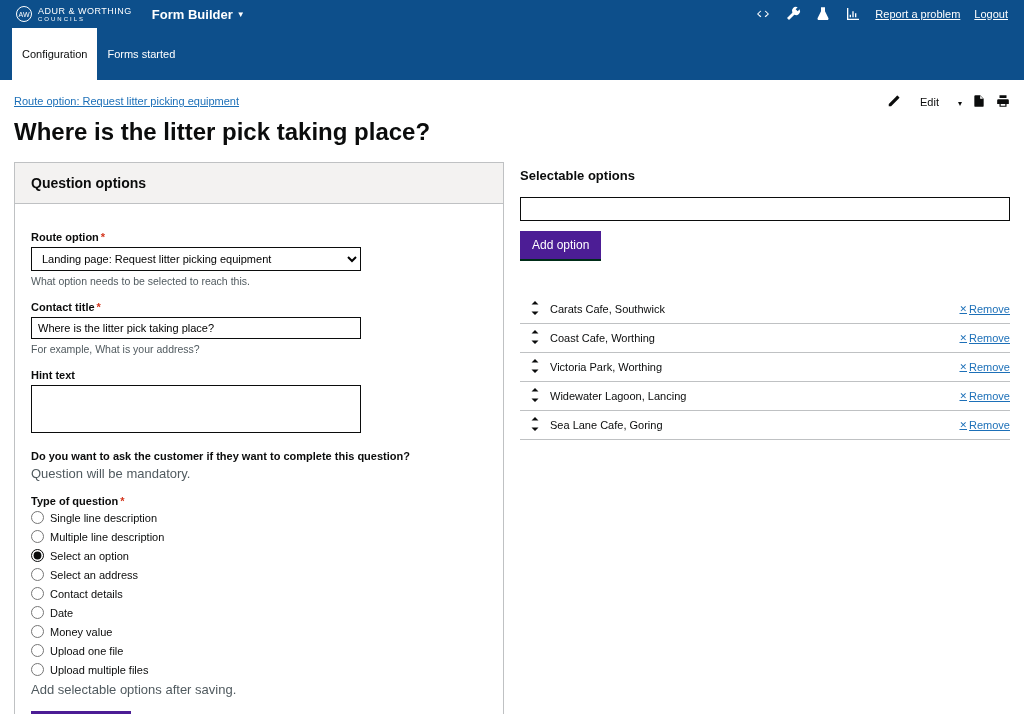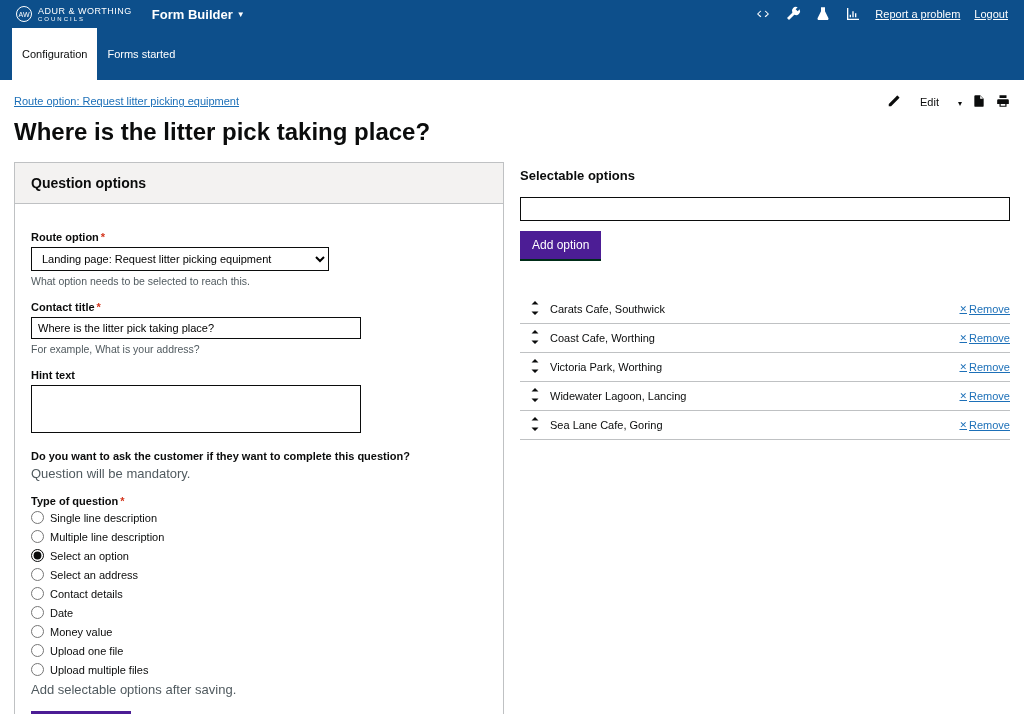--- a/index.html
+++ b/index.html
@@ -32,21 +32,21 @@
 .columns { display: flex; gap: 16px; }
 .panel { border: 1px solid #bfc1c3; width: 490px; }
 .panel-header { background: #f3f2f1; padding: 12px 16px; font-size: 14px; font-weight: bold; border-bottom: 1px solid #bfc1c3; }
 .panel-body { padding: 16px; }
 
 .form-group { margin-bottom: 14px; }
 .label { font-size: 11px; font-weight: bold; display: block; margin-bottom: 4px; margin-top: 11px; }
 .req { color: #d4351c; margin-left: 2px; }
 .hint-under { font-size: 10.5px; color: #505a5f; margin-top: 4px; }
 select, input[type=text], textarea { width: 100%; border: 1px solid #0b0c0c; padding: 4px 6px; font-size: 11px; font-family: inherit; background: #fff; }
-select { width: 298px; }
+select { width: 330px; }
 input[type=text].qtitle { width: 330px; }
 textarea { width: 330px; height: 48px; resize: none; }
 
 .radio-row { display: flex; align-items: center; gap: 6px; margin-bottom: 6px; }
 .radio-row input[type=radio] { width: 13px; height: 13px; accent-color: #0b0c0c; }
 .radio-row label { font-size: 11px; }
 .radio-caption { font-size: 13px; color: #505a5f; margin-top: 2px; margin-bottom: 12px; }
 
 .btn-green { background: #4c1d95; color: #fff; border: none; padding: 7px 12px; font-size: 12px; cursor: pointer; box-shadow: 0 2px 0 #002d18; }
 

